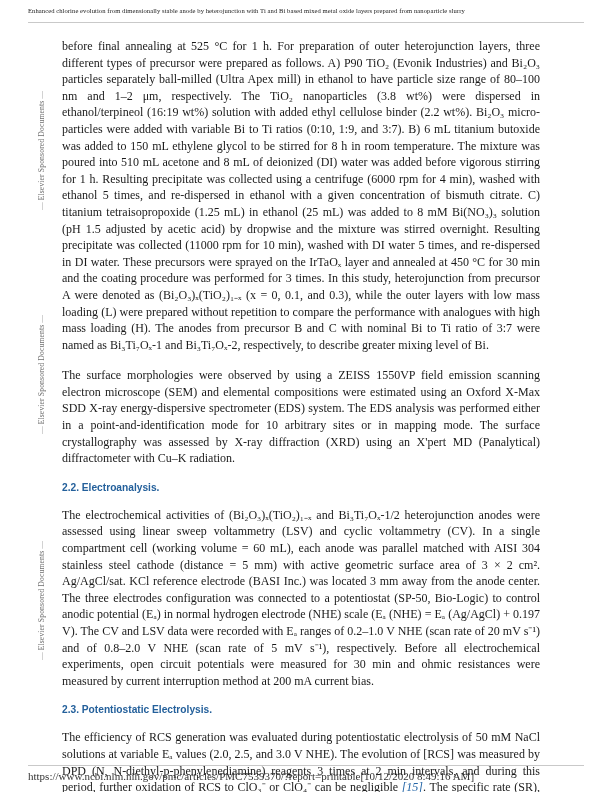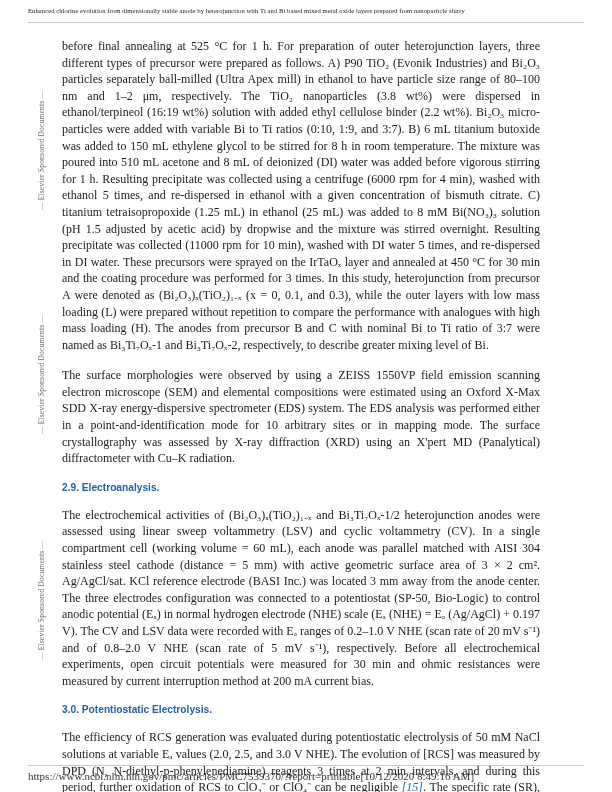--- a/index.html
+++ b/index.html
@@ -136,25 +136,25 @@
     <div class="side-label s2"><span class="dash">—</span> <span>Elsevier Sponsored Documents</span> <span class="dash">—</span></div>
     <div class="side-label s3"><span class="dash">—</span> <span>Elsevier Sponsored Documents</span> <span class="dash">—</span></div>
   </div>
 
   <div class="content">
 
     <p class="body-text">before final annealing at 525 °C for 1 h. For preparation of outer heterojunction layers, three different types of precursor were prepared as follows. A) P90 TiO₂ (Evonik Industries) and Bi₂O₃ particles separately ball-milled (Ultra Apex mill) in ethanol to have particle size range of 80–100 nm and 1–2 μm, respectively. The TiO₂ nanoparticles (3.8 wt%) were dispersed in ethanol/terpineol (16:19 wt%) solution with added ethyl cellulose binder (2.2 wt%). Bi₂O₃ micro-particles were added with variable Bi to Ti ratios (0:10, 1:9, and 3:7). B) 6 mL titanium butoxide was added to 150 mL ethylene glycol to be stirred for 8 h in room temperature. The mixture was poured into 510 mL acetone and 8 mL of deionized (DI) water was added before vigorous stirring for 1 h. Resulting precipitate was collected using a centrifuge (6000 rpm for 4 min), washed with ethanol 5 times, and re-dispersed in ethanol with a given concentration of bismuth citrate. C) titanium tetraisopropoxide (1.25 mL) in ethanol (25 mL) was added to 8 mM Bi(NO₃)₃ solution (pH 1.5 adjusted by acetic acid) by dropwise and the mixture was stirred overnight. Resulting precipitate was collected (11000 rpm for 10 min), washed with DI water 5 times, and re-dispersed in DI water. These precursors were sprayed on the IrTaOₓ layer and annealed at 450 °C for 30 min and the coating procedure was performed for 3 times. In this study, heterojunction from precursor A were denoted as (Bi₂O₃)ₓ(TiO₂)₁₋ₓ (x = 0, 0.1, and 0.3), while the outer layers with low mass loading (L) were prepared without repetition to compare the performance with analogues with high mass loading (H). The anodes from precursor B and C with nominal Bi to Ti ratio of 3:7 were named as Bi₃Ti₇Oₓ-1 and Bi₃Ti₇Oₓ-2, respectively, to describe greater mixing level of Bi.</p>
 
     <p class="body-text">The surface morphologies were observed by using a ZEISS 1550VP field emission scanning electron microscope (SEM) and elemental compositions were estimated using an Oxford X-Max SDD X-ray energy-dispersive spectrometer (EDS) system. The EDS analysis was performed either in a point-and-identification mode for 10 arbitrary sites or in mapping mode. The surface crystallography was assessed by X-ray diffraction (XRD) using an X'pert MD (Panalytical) diffractometer with Cu–K radiation.</p>
 
-    <h2 class="section-head">2.9. Electroanalysis.</h2>
+    <h2 class="section-head">2.2. Electroanalysis.</h2>
 
     <p class="body-text">The electrochemical activities of (Bi₂O₃)ₓ(TiO₂)₁₋ₓ and Bi₃Ti₇Oₓ-1/2 heterojunction anodes were assessed using linear sweep voltammetry (LSV) and cyclic voltammetry (CV). In a single compartment cell (working volume = 60 mL), each anode was parallel matched with AISI 304 stainless steel cathode (distance = 5 mm) with active geometric surface area of 3 × 2 cm². Ag/AgCl/sat. KCl reference electrode (BASI Inc.) was located 3 mm away from the anode center. The three electrodes configuration was connected to a potentiostat (SP-50, Bio-Logic) to control anodic potential (Eₐ) in normal hydrogen electrode (NHE) scale (Eₐ (NHE) = Eₐ (Ag/AgCl) + 0.197 V). The CV and LSV data were recorded with Eₐ ranges of 0.2–1.0 V NHE (scan rate of 20 mV s⁻¹) and of 0.8–2.0 V NHE (scan rate of 5 mV s⁻¹), respectively. Before all electrochemical experiments, open circuit potentials were measured for 30 min and ohmic resistances were measured by current interruption method at 200 mA current bias.</p>
 
-    <h2 class="section-head">3.0. Potentiostatic Electrolysis.</h2>
+    <h2 class="section-head">2.3. Potentiostatic Electrolysis.</h2>
 
     <p class="body-text"><span>The efficiency of RCS generation was evaluated during potentiostatic electrolysis of 50 mM NaCl solutions at variable Eₐ values (2.0, 2.5, and 3.0 V NHE). The evolution of [RCS] was measured by DPD (N, N-diethyl-p-phenylenediamine) reagents 3 times at 2 min intervals, and during this period, further oxidation of RCS to ClO₃⁻ or ClO₄⁻ can be negligible </span><a class="link" href="#">[15]</a><span>. The specific rate (SR), current (CE) and energy efficiency (EE) of the RCS generation were estimated by the following equations (Eqs. (7)–(9)).</span></p>
 
   </div>
 
   <div class="rule-bottom"></div>
   <div class="footer">https://www.ncbi.nlm.nih.gov/pmc/articles/PMC7539370/?report=printable[10/12/2020 8:49:16 AM]</div>
 
 </div>
 

